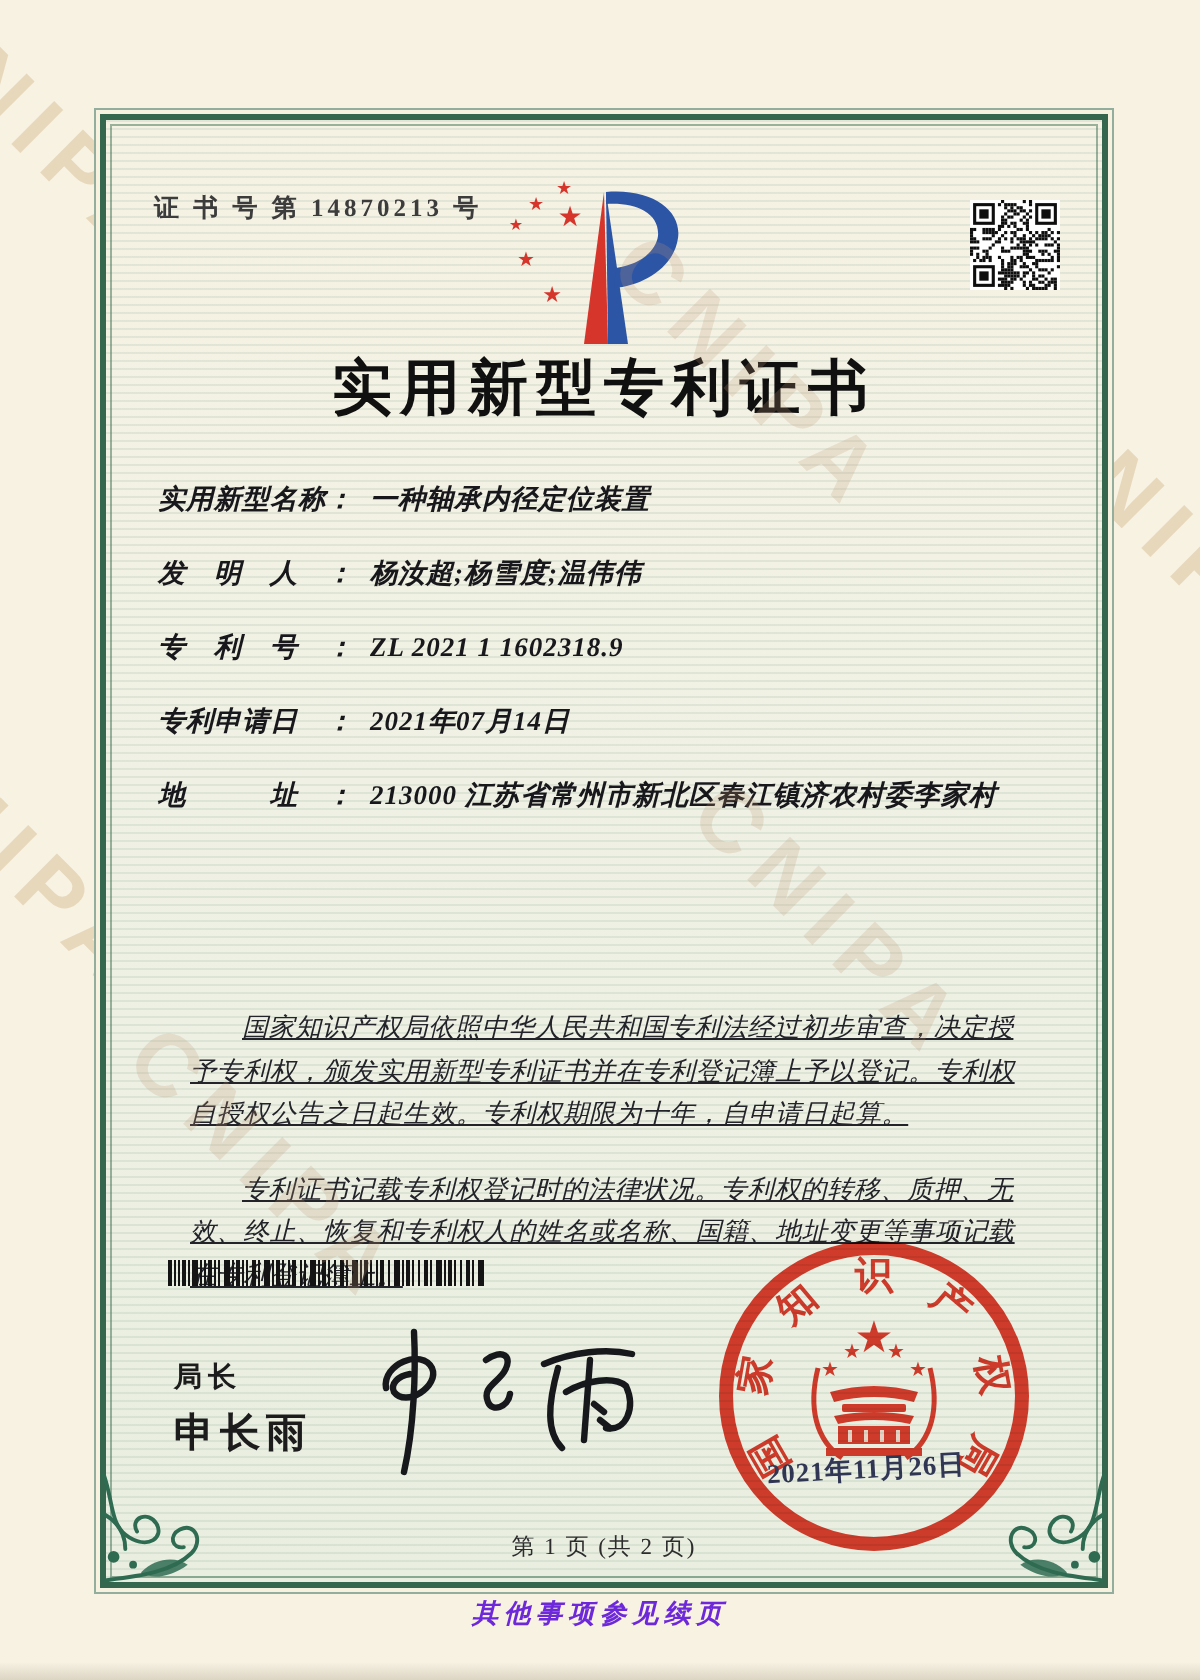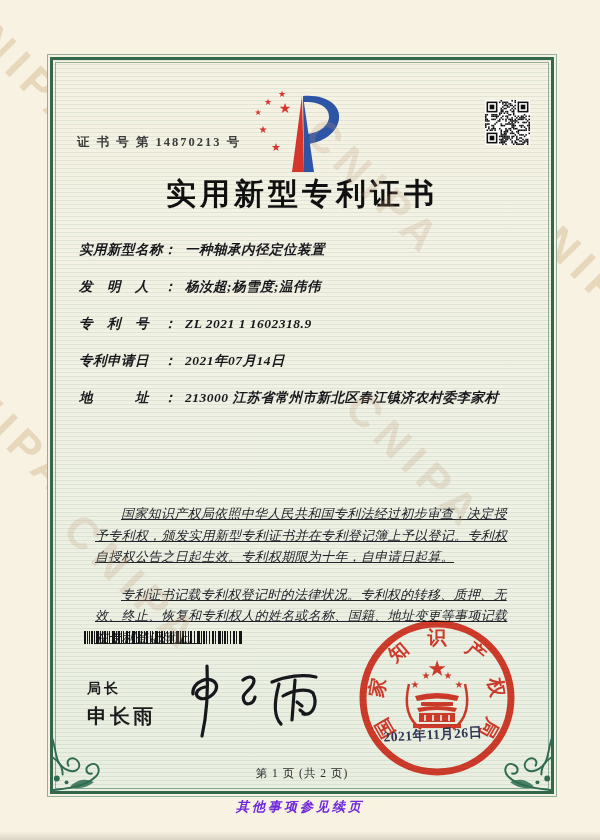--- a/index.html
+++ b/index.html
@@ -31,21 +31,21 @@
     background-image:
       repeating-linear-gradient(180deg,rgba(125,165,140,.16) 0 1px,rgba(0,0,0,0) 1px 4px),
       linear-gradient(180deg,#f6f2e3 0%,#f0f1e4 45%,#e9eee1 100%);
   }
   .cert::before{
     content:"";position:absolute;inset:2px;border:1px solid rgba(60,110,80,.5);
     pointer-events:none;
   }
   .cert-no{
     position:absolute;left:24px;top:36px;
-    font-size:12.5px;letter-spacing:2px;color:#3c3c3c;font-weight:600;margin-top:38px;
+    font-size:12.5px;letter-spacing:2px;color:#3c3c3c;font-weight:600;
   }
   .logo{position:absolute;left:198px;top:26px;}
   .qr{position:absolute;left:432px;top:40px;}
   .title{
     position:absolute;left:0;right:0;top:114px;text-align:center;
     font-size:30px;font-weight:700;letter-spacing:4px;color:#101010;
   }
   .fields{position:absolute;left:26px;top:181px;right:18px;font-size:13.5px;color:#18181c;}
   .frow{height:37px;position:relative;font-weight:600;letter-spacing:.5px;font-style:italic;}
   .flabel{display:inline-block;width:84px;vertical-align:top;}

